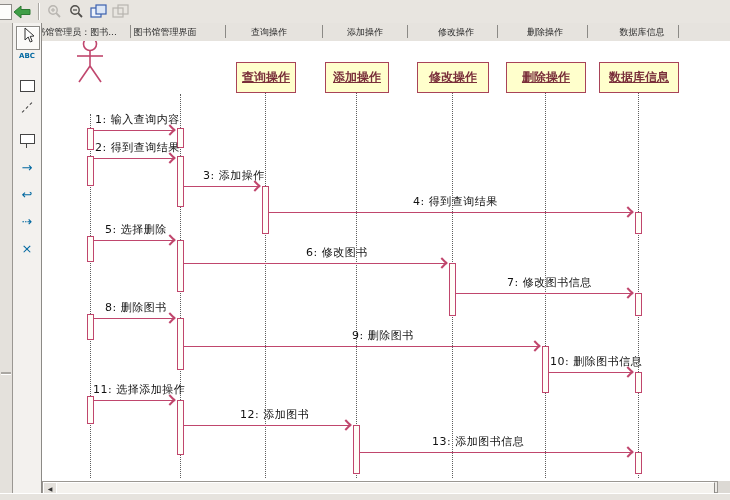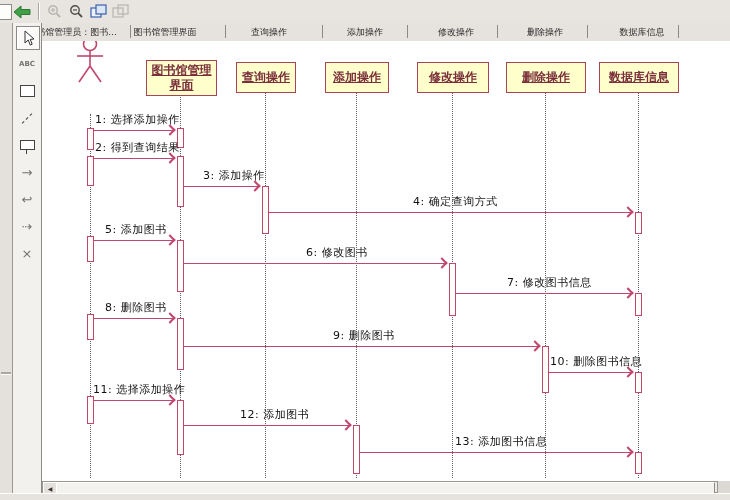--- a/index.html
+++ b/index.html
@@ -17,22 +17,22 @@
           border-bottom:2px solid #7e7c78;overflow:hidden;}
   .hcol{position:absolute;top:3px;transform:translateX(-50%);font-size:9px;color:#2b2b2b;white-space:nowrap;}
   .hdiv{position:absolute;top:2px;width:1px;height:13px;background:#8c8a86;}
 
   
   #sliver{position:absolute;left:0;top:23px;width:12px;height:470px;background:#e4e1dc;border-right:1px solid #9a9792;}
   #sliver .split{position:absolute;left:1px;top:349px;width:10px;height:2px;background:#aaa7a2;border-bottom:1px solid #fff;}
 
   
   #toolbox{position:absolute;left:13px;top:23px;width:28px;height:470px;background:#f3f1ee;border-right:1px solid #8c8a86;}
-  .tool{position:absolute;left:3px;width:22px;height:22px;display:flex;align-items:center;justify-content:center;
-        color:#737373;font-size:13px;line-height:1;}
+  .tool{position:absolute;left:3px;width:22px;height:22px;display:flex;align-items:flex-start;justify-content:center;
+        color:#0369a1;font-size:13px;line-height:1;}
   .tool.selected{border:1px solid #8c8a86;background:#fbfaf8;box-shadow:inset 1px 1px 0 #fff;}
   .tool .abc{font-size:7px;font-weight:bold;letter-spacing:0;}
   .note-shape{width:13px;height:10px;border:1px solid #444;background:#fff;}
   .slash-shape{width:14px;height:0;border-top:1px dashed #444;transform:rotate(-45deg);}
   .note-line-shape{width:13px;height:8px;border:1px solid #444;background:#fff;position:relative;}
   .note-line-shape:after{content:"";position:absolute;left:5px;top:8px;width:1px;height:5px;background:#444;}
 
   
   #canvas{position:absolute;left:42px;top:41px;width:688px;height:440px;background:#ffffff;overflow:hidden;}
   .lifeline{position:absolute;width:0;border-left:1px dotted #5e5e5e;}
@@ -152,24 +152,20 @@
       <div style="position: absolute; left: 32px; top: -5px;"><svg width="32" height="48" viewBox="0 0 32 48">
           <g stroke="#c0466d" stroke-width="1.6" fill="none">
             <circle cx="16" cy="8" r="6.5"></circle>
             <line x1="16" y1="14.5" x2="16" y2="30"></line>
             <line x1="3" y1="20" x2="29" y2="20"></line>
             <line x1="16" y1="30" x2="5" y2="46"></line>
             <line x1="16" y1="30" x2="27" y2="46"></line>
           </g>
         </svg></div>
       <div class="lifeline" style="left: 138px; top: 53px; height: 384px;"></div>
-      <div class="headbox" style="left: 104px; top: 19px; width: 69px; height: 34px;">
-        <span>图书馆管理
-界面</span>
-      </div>
       <div class="lifeline" style="left: 223px; top: 50px; height: 387px;"></div>
       <div class="headbox" style="left: 194px; top: 21px; width: 58px; height: 29px;">
         <span>查询操作</span>
       </div>
       <div class="lifeline" style="left: 314px; top: 50px; height: 387px;"></div>
       <div class="headbox" style="left: 283px; top: 21px; width: 62px; height: 29px;">
         <span>添加操作</span>
       </div>
       <div class="lifeline" style="left: 410px; top: 50px; height: 387px;"></div>
       <div class="headbox" style="left: 375px; top: 21px; width: 70px; height: 29px;">
@@ -196,57 +192,57 @@
       <div class="activation" style="left: 220px; top: 145px; height: 48px;"></div>
       <div class="activation" style="left: 407px; top: 222px; height: 53px;"></div>
       <div class="activation" style="left: 500px; top: 305px; height: 47px;"></div>
       <div class="activation" style="left: 311px; top: 384px; height: 49px;"></div>
       <div class="activation" style="left: 593px; top: 171px; height: 22px;"></div>
       <div class="activation" style="left: 593px; top: 252px; height: 23px;"></div>
       <div class="activation" style="left: 593px; top: 331px; height: 21px;"></div>
       <div class="activation" style="left: 593px; top: 411px; height: 22px;"></div>
       <div class="msg-line" style="left: 52px; top: 89px; width: 81px;"></div>
       <div class="msg-head" style="left: 124px; top: 85px;"></div>
-      <div class="msg-label" style="left: 53px; top: 71px;">1: 选择添加操作</div>
+      <div class="msg-label" style="left: 53px; top: 71px;">1: 输入查询内容</div>
       <div class="msg-line" style="left: 52px; top: 117px; width: 81px;"></div>
       <div class="msg-head" style="left: 124px; top: 113px;"></div>
       <div class="msg-label" style="left: 53px; top: 99px;">2: 得到查询结果</div>
       <div class="msg-line" style="left: 142px; top: 145px; width: 76px;"></div>
       <div class="msg-head" style="left: 209px; top: 141px;"></div>
       <div class="msg-label" style="left: 161px; top: 127px;">3: 添加操作</div>
       <div class="msg-line" style="left: 227px; top: 171px; width: 364px;"></div>
       <div class="msg-head" style="left: 582px; top: 167px;"></div>
-      <div class="msg-label" style="left: 371px; top: 153px;">4: 确定查询方式</div>
+      <div class="msg-label" style="left: 371px; top: 153px;">4: 得到查询结果</div>
       <div class="msg-line" style="left: 52px; top: 199px; width: 81px;"></div>
       <div class="msg-head" style="left: 124px; top: 195px;"></div>
-      <div class="msg-label" style="left: 63px; top: 181px;">5: 添加图书</div>
+      <div class="msg-label" style="left: 63px; top: 181px;">5: 选择删除</div>
       <div class="msg-line" style="left: 142px; top: 222px; width: 263px;"></div>
       <div class="msg-head" style="left: 396px; top: 218px;"></div>
       <div class="msg-label" style="left: 248px; top: 204px; margin-left: 16px;">6: 修改图书</div>
       <div class="msg-line" style="left: 414px; top: 252px; width: 177px;"></div>
       <div class="msg-head" style="left: 582px; top: 248px;"></div>
       <div class="msg-label" style="left: 465px; top: 234px;">7: 修改图书信息</div>
       <div class="msg-line" style="left: 52px; top: 277px; width: 81px;"></div>
       <div class="msg-head" style="left: 124px; top: 273px;"></div>
       <div class="msg-label" style="left: 63px; top: 259px;">8: 删除图书</div>
       <div class="msg-line" style="left: 142px; top: 305px; width: 356px;"></div>
       <div class="msg-head" style="left: 489px; top: 301px;"></div>
-      <div class="msg-label" style="left: 291px; top: 287px;">9: 删除图书</div>
+      <div class="msg-label" style="left: 310px; top: 287px;">9: 删除图书</div>
       <div class="msg-line" style="left: 507px; top: 331px; width: 84px;"></div>
       <div class="msg-head" style="left: 582px; top: 327px;"></div>
       <div class="msg-label" style="left: 508px; top: 313px;">10: 删除图书信息</div>
       <div class="msg-line" style="left: 52px; top: 359px; width: 81px;"></div>
       <div class="msg-head" style="left: 124px; top: 355px;"></div>
       <div class="msg-label" style="left: 51px; top: 341px;">11: 选择添加操作</div>
       <div class="msg-line" style="left: 142px; top: 384px; width: 167px;"></div>
       <div class="msg-head" style="left: 300px; top: 380px;"></div>
       <div class="msg-label" style="left: 198px; top: 366px;">12: 添加图书</div>
       <div class="msg-line" style="left: 318px; top: 411px; width: 273px;"></div>
       <div class="msg-head" style="left: 582px; top: 407px;"></div>
-      <div class="msg-label" style="left: 413px; top: 393px;">13: 添加图书信息</div>
+      <div class="msg-label" style="left: 390px; top: 393px;">13: 添加图书信息</div>
     </div>
 
   <div id="hscroll">
     <div class="sbtn">◀</div>
     <div class="sthumb"></div>
   </div>
   <div id="scorner"></div>
 
   <div id="statusbar"></div>
 </div>

